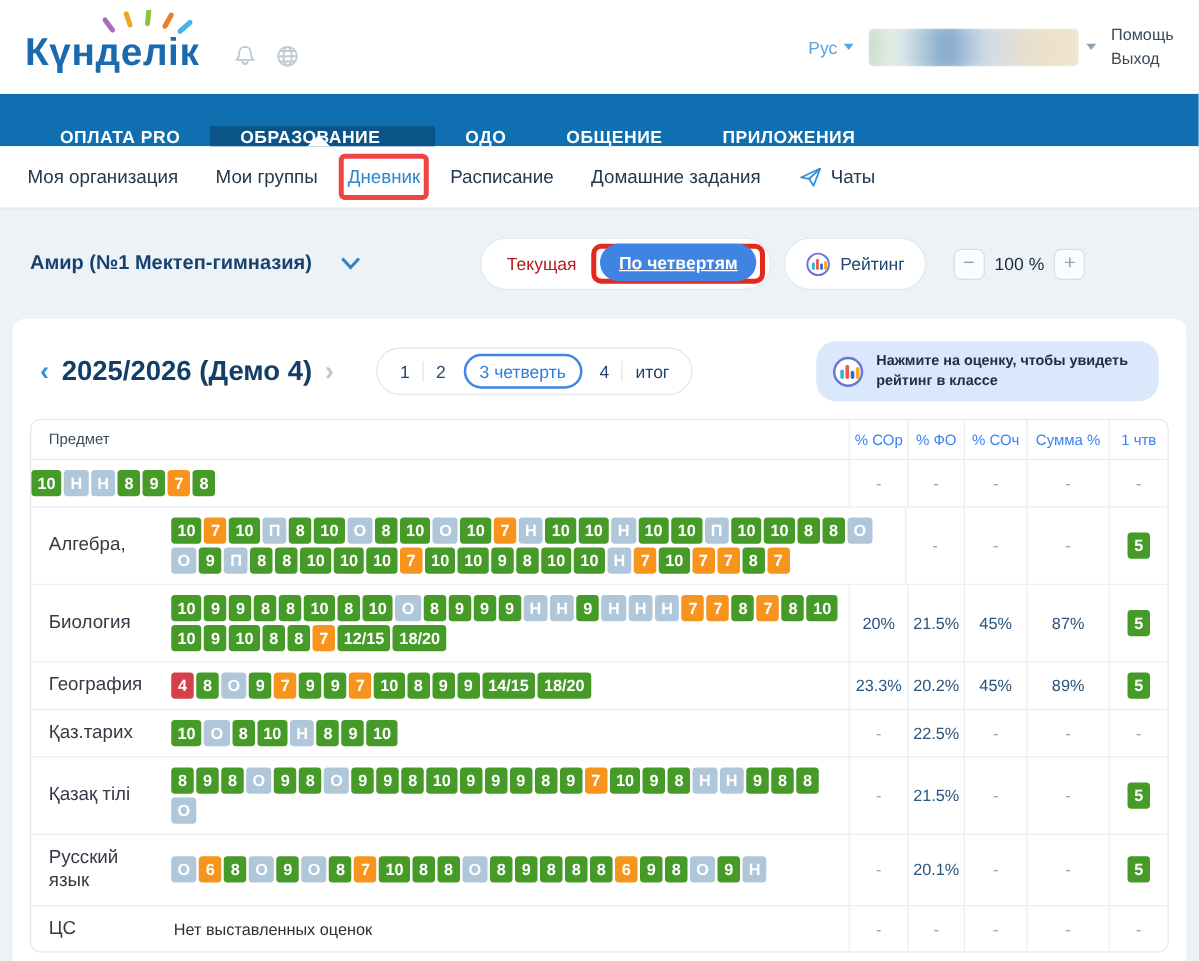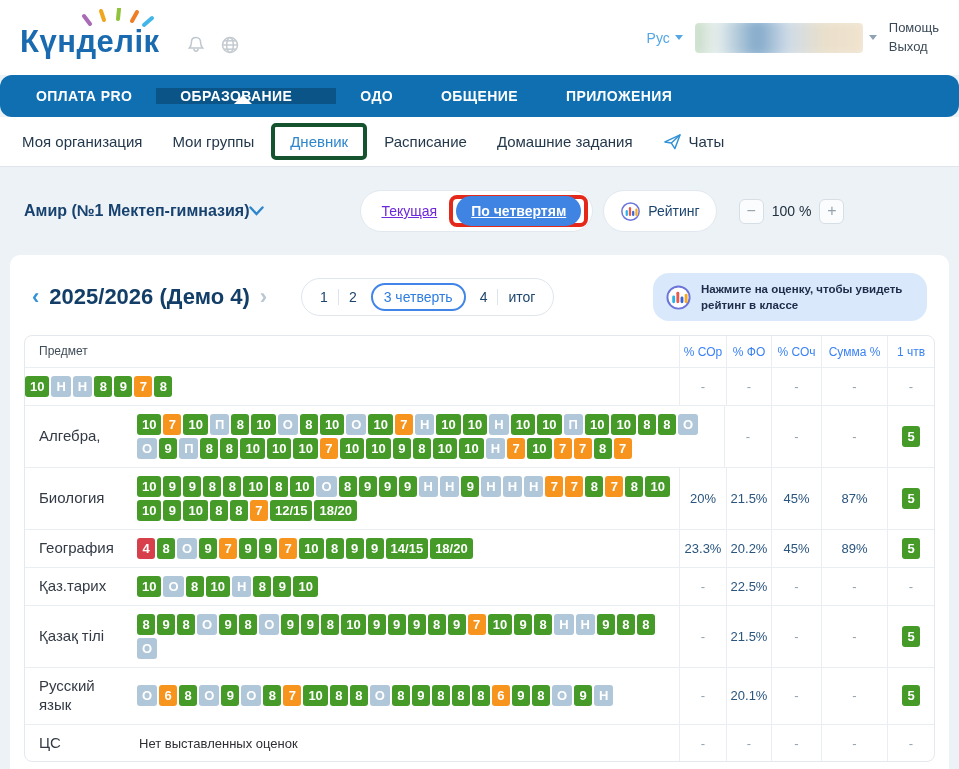--- a/index.html
+++ b/index.html
@@ -24,37 +24,37 @@
   .user-blob { width:168px; height:30px; border-radius:4px; position:relative; overflow:hidden; }
   .user-blob .blur {
     position:absolute; inset:-6px;
     background:linear-gradient(90deg,#bcd6bb 0%,#e9f0ee 15%,#7fa7c9 38%,#cfdce8 55%,#eadfca 75%,#f0e4cf 100%);
     filter:blur(6px);
   }
   .user-caret { margin-left:-6px; }
   .hdr-links { font-size:13px; color:#3c4a57; line-height:1.45; text-align:left; }
   .hdr-links a { display:block; color:#3c4a57; text-decoration:none; }
   
-  .main-nav { background:#0f6fb0; height:42px; display:flex; align-items:center; padding-left:12px;border-radius:12px; }
+  .main-nav { background:#0f6fb0; height:42px; display:flex; align-items:flex-end; padding-left:24px; }
   .nav-item { color:#fff; font-size:14px; font-weight:bold; letter-spacing:0.4px; display:flex; align-items:center; padding:0 24px; cursor:pointer; position:relative; }
   .nav-item.active { background:#0a5488; padding:0 44px 0 24px; }
   .nav-item.active .nav-pointer {
     position:absolute; bottom:0; left:78px;
     width:0; height:0; border-left:9px solid transparent; border-right:9px solid transparent; border-bottom:9px solid #ffffff;
   }
   
   .sub-nav { background:#ffffff; height:50px; display:flex; align-items:center; gap:30px; padding:0 22px; border-bottom:1px solid #dfe5ea; }
   .subnav-item { font-size:15px; color:#24384c; cursor:pointer; display:flex; align-items:center; gap:7px; }
   .subnav-item.active { color:#2e86cc; }
-  .red-box { border:4px solid #14532d; border-radius:5px; padding:6px 15px; margin:-10px -13px; }
+  .red-box { border:4px solid #ef4444; border-radius:5px; padding:6px 3px; margin:-10px -13px; }
   
   .toolbar { display:flex; align-items:center; padding:0 24px; margin-top:24px; height:40px; }
-  .student-sel { font-size:16px; font-weight:bold; color:#17426f; display:flex; align-items:center; gap:0; cursor:pointer; }
+  .student-sel { font-size:16px; font-weight:bold; color:#17426f; display:flex; align-items:center; gap:24px; cursor:pointer; }
   .btn-pill-group { margin-left:96px; background:#fff; border:1px solid #e1e8ef; border-radius:21px; height:42px; display:flex; align-items:center; padding:0 6px; }
-  .view-current { font-size:14px; color:#6d28d9; padding:0 14px; cursor:pointer;text-decoration:underline; }
+  .view-current { font-size:14px; color:#b91c1c; padding:0 14px; cursor:pointer; }
   .red-box-btn { border:4px solid #e42819; border-radius:8px; padding:3px; margin:-8px -2px; position:relative; z-index:2; background:transparent; }
   .view-quarters { background:#3f83e3; color:#fff; font-size:14px; font-weight:bold; border-radius:16px; padding:7px 15px; cursor:pointer; white-space:nowrap;text-decoration:underline; }
   .btn-rating { margin-left:10px; background:#fff; border:1px solid #e1e8ef; border-radius:21px; height:42px; display:flex; align-items:center; gap:7px; padding:0 16px; font-size:14px; color:#1c4670; cursor:pointer; }
   .zoom-ctl { margin-left:22px; display:flex; align-items:center; gap:8px; }
   .zoom-btn { width:25px; height:25px; border:1px solid #d6dee6; background:#fbfcfd; border-radius:6px; color:#93a1ad; font-size:16px; line-height:1; display:flex; align-items:center; justify-content:center; cursor:pointer; }
   .zoom-label { font-size:14px; font-weight:normal; color:#20303e; }
   
   .panel { background:#fff; border-radius:10px; margin:24px 10px 0 10px; padding:16px 14px 20px 14px; }
   .panel-head { display:flex; align-items:center; padding:2px 8px 14px 8px; }
   .period-title { display:flex; align-items:center; gap:10px; }

